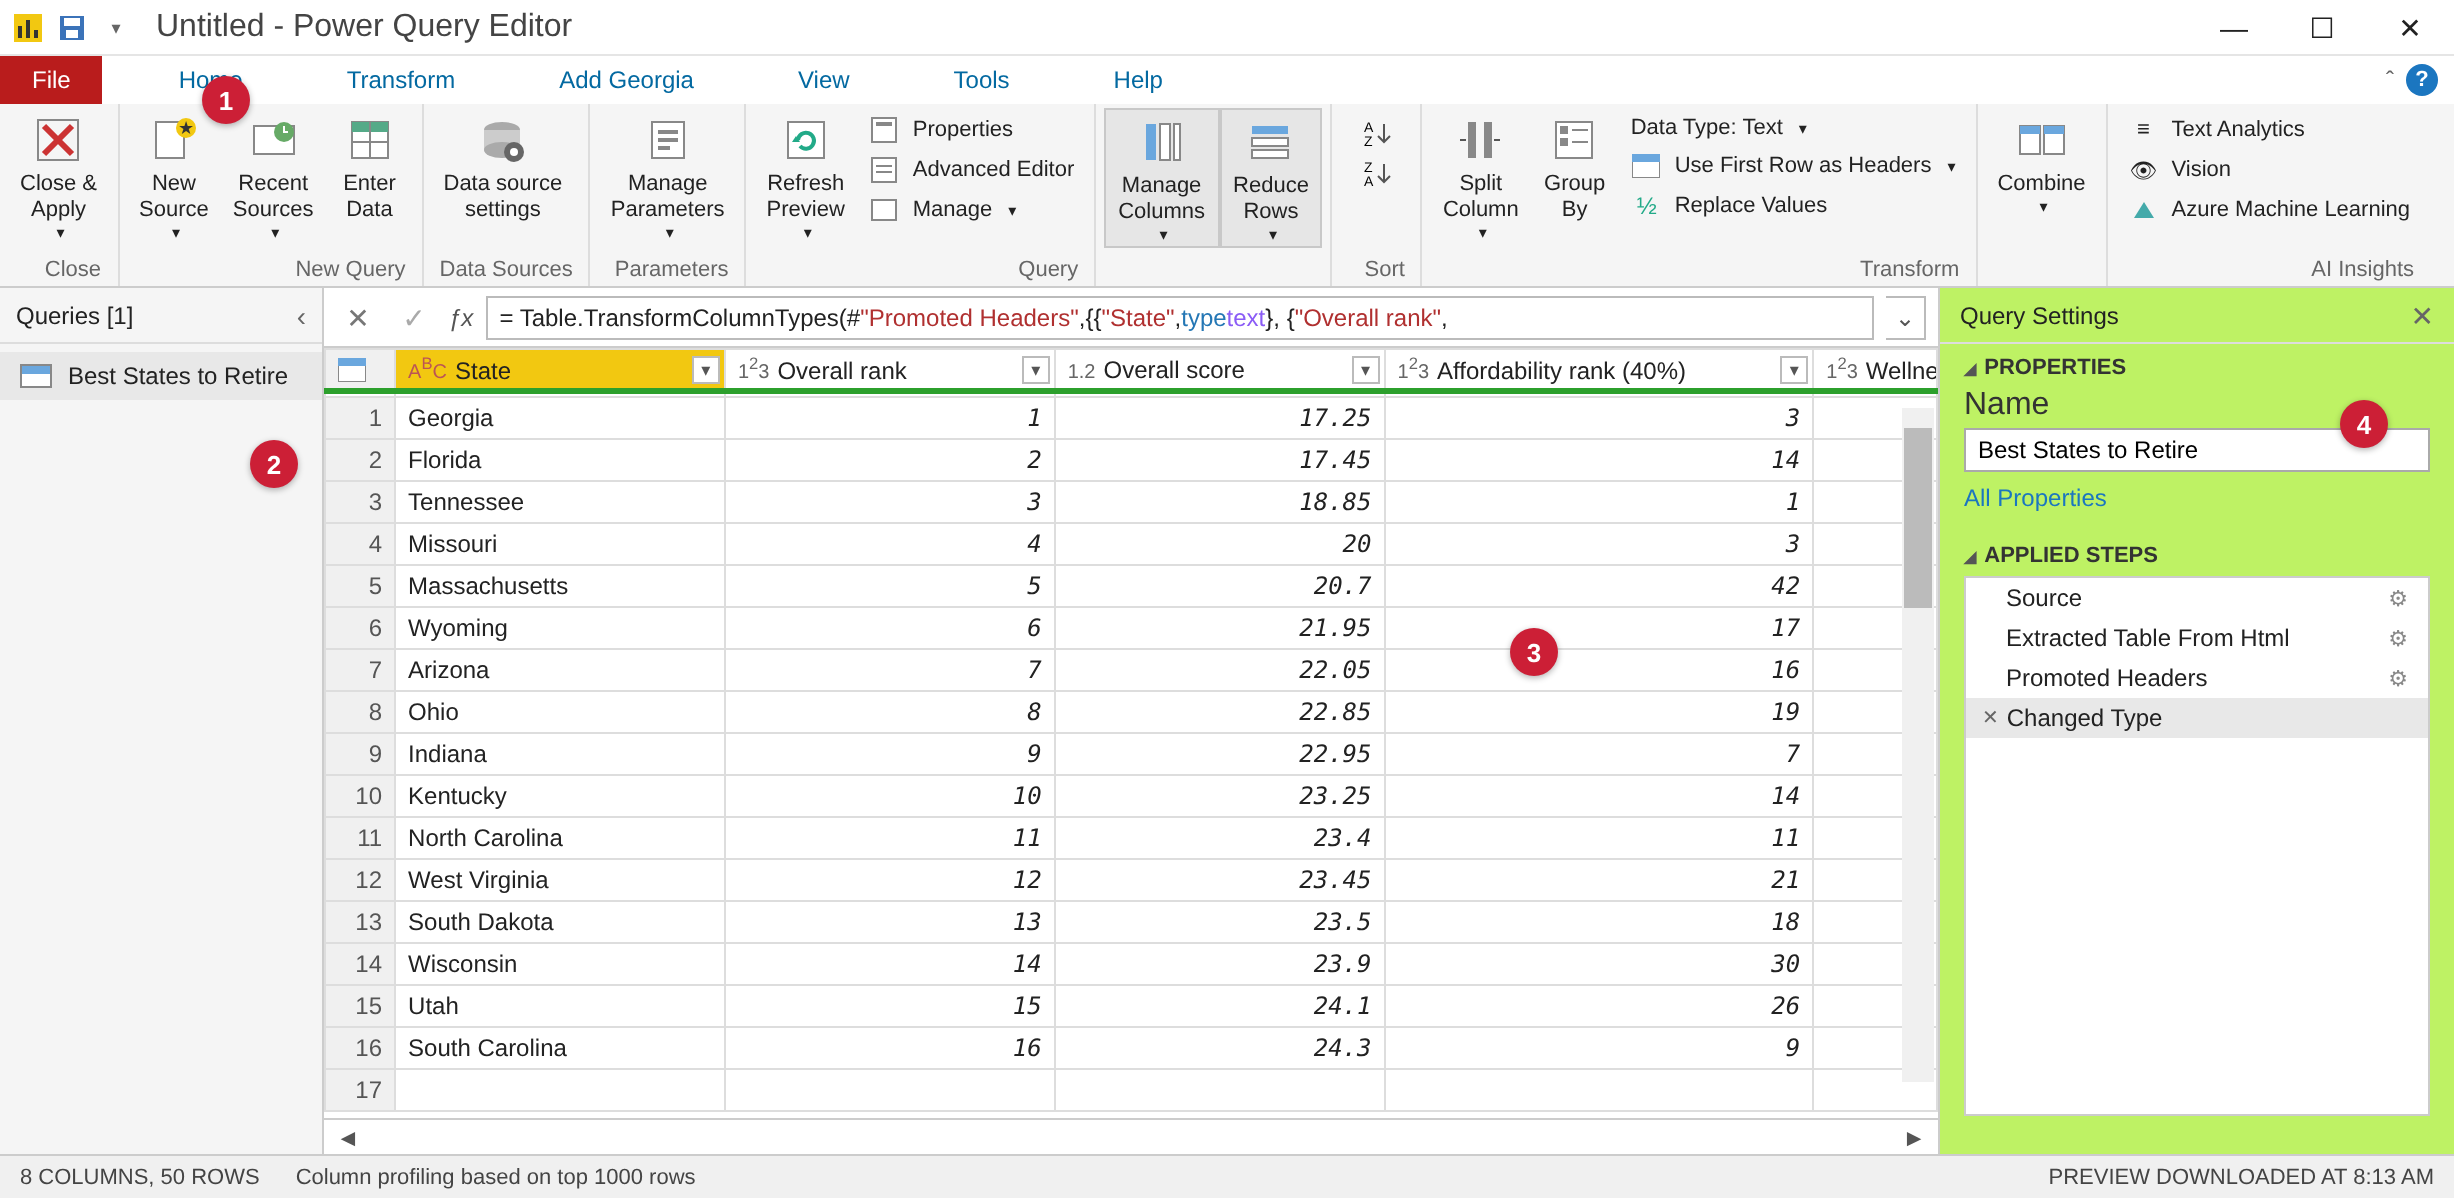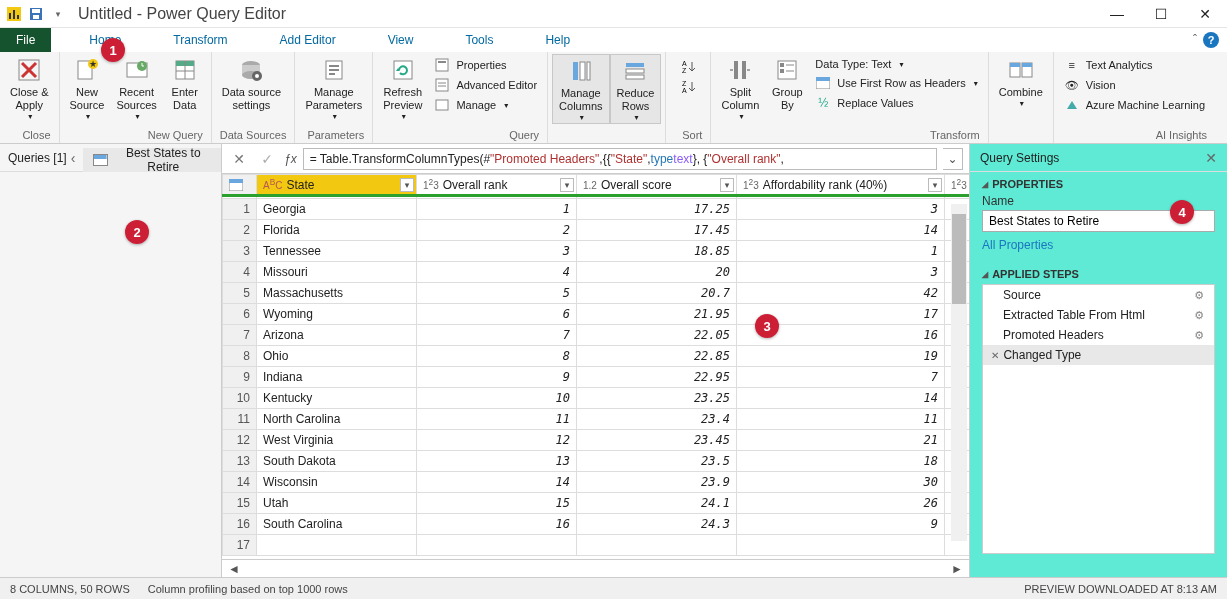--- a/index.html
+++ b/index.html
@@ -8,42 +8,42 @@
 
 .titlebar { height: 28px; display: flex; align-items: center; background: #fff; border-bottom: 1px solid #e5e5e5; }
 .titlebar .qat { display: flex; align-items: center; padding: 0 4px; gap: 2px; }
 .qat-icon { width: 20px; height: 20px; display: flex; align-items: center; justify-content: center; }
 .titlebar-title { margin-left: 6px; font-size: 16px; color: #444; }
 .win-controls { margin-left: auto; display: flex; }
 .win-btn { width: 44px; height: 28px; display: flex; align-items: center; justify-content: center; font-size: 14px; }
 
 
 .menustrip { height: 24px; display: flex; align-items: stretch; background: #fff; }
-.menu-file { background: #14532d; color: #fff; padding: 0 16px; display: flex; align-items: center; font-size: 12px; }
+.menu-file { background: #b91c1c; color: #fff; padding: 0 16px; display: flex; align-items: center; font-size: 12px; }
 .menu-item { padding: 0 14px; display: flex; align-items: center; color: #0369a1; margin-left: 24px; }
 .help-right { margin-left: auto; display: flex; align-items: center; padding-right: 8px; gap: 6px; }
 .help-circle { width: 16px; height: 16px; border-radius: 50%; background: #1b76c0; color: #fff; font-size: 11px; display: flex; align-items: center; justify-content: center; font-weight: bold; }
 
 
 .ribbon { height: 92px; display: flex; border-bottom: 1px solid #ccc; background: #f5f5f5; }
 .ribgroup { border-right: 1px solid #ddd; display: flex; flex-direction: column; padding: 2px 4px 0 4px; }
 .ribgroup-body { flex: 1; display: flex; align-items: flex-start; }
 .ribgroup-label { text-align: right; font-size: 11px; color: #666; padding: 1px 4px 2px; white-space: nowrap; }
 .big-btn { display: flex; flex-direction: column; align-items: center; justify-content: flex-start; padding: 2px 6px 0; text-align: center; font-size: 11px; line-height: 1.2; min-width: 44px; }
 .big-btn .icon { width: 28px; height: 28px; margin-bottom: 2px; display:flex; align-items:center; justify-content:center; }
 .small-btn { display: flex; align-items: center; gap: 6px; padding: 2px 6px; font-size: 11px; white-space: nowrap; }
 .small-btn .icon { width: 16px; height: 14px; display:flex; align-items:center; justify-content:center; }
 .vstack { display: flex; flex-direction: column; gap: 2px; justify-content:flex-start; padding-top:2px;}
 .rib-sel { background:#e6e6e6; border:1px solid #c8c8c8; }
 
 
 .main { position: absolute; top: 144px; left: 0; right: 0; bottom: 22px; display: flex; }
 
 
-.queries { width: 222px; border-right: 1px solid #ccc; display: flex; flex-direction: row; background: #f5f5f5; text-align: center; }
+.queries { width: 162px; border-right: 1px solid #ccc; display: flex; flex-direction: column; background: #f5f5f5; text-align: center; }
 .queries-header { height: 28px; border-bottom: 1px solid #ddd; display: flex; align-items: center; padding: 0 8px; gap: 4px; }
 .queries-header .collapse { margin-left: auto; font-size:14px; color:#666;}
 .queries-list { flex:1; padding-top:4px; }
 .query-item { height: 24px; display: flex; align-items: center; padding: 0 10px; gap: 8px; background:#e8e8e8;}
 .query-item .tbl-icon { width: 16px; height: 12px; border: 1px solid #888; background: linear-gradient(#6aa7de,#6aa7de) top/100% 4px no-repeat,#fff; }
 
 
 .center { flex: 1; display: flex; flex-direction: column; min-width:0;}
 .formula-row { height: 30px; display: flex; align-items: center; border-bottom: 1px solid #ccc; padding: 0 6px; gap: 6px; }
 .fx-btn { width: 22px; height: 22px; display:flex; align-items:center; justify-content:center; color:#777; font-size:14px;}
@@ -64,21 +64,21 @@
 .grid thead th .type-abc { color:#b55;}
 .grid .green-bar td { border-top:3px solid #2ca02c; padding:0; height:3px;}
 .grid tbody td.rownum { background:#f0f0f0; text-align:right; color:#555; width:34px;}
 .grid tbody td.num { text-align:right; font-style:italic; font-family:Consolas,monospace;}
 .col-h thead th:first-child { background:#f0f0f0; width:34px;}
 .hscroll { height:18px; border-top:1px solid #ccc; display:flex; align-items:center; padding:0 6px; justify-content:space-between; color:#555;}
 .vscroll { position:absolute; top:30px; right:2px; width:16px; bottom:18px; background:#f0f0f0;}
 .vthumb { position:absolute; top:10px; width:14px; left:1px; height:90px; background:#bbb;}
 
 
-.settings { width:258px; border-left:1px solid #ccc; background:#5eead4; display:flex; flex-direction:column;}
+.settings { width:258px; border-left:1px solid #ccc; background:#bef264; display:flex; flex-direction:column;}
 .settings-header { height:28px; border-bottom:1px solid #ddd; display:flex; align-items:center; padding:0 10px;}
 .settings-header .close { margin-left:auto; color:#666; font-size:14px;}
 .section { padding:6px 12px 10px;}
 .section-title { font-weight:bold; font-size:11px; color:#333; display:flex; align-items:center; gap:4px; margin-bottom:4px;}
 .section-title::before { content:"◢"; transform:rotate(0deg); font-size:8px; color:#555;}
 .name-input { width:100%; border:1px solid #aaa; padding:3px 6px; font-size:12px; background:#fff;}
 .link { color:#1b76c0; font-size:12px; margin-top:6px; display:inline-block;}
 .steps-list { background:#fff; border:1px solid #ccc; height:270px; margin-top:0; }
 .step { padding:3px 10px 3px 20px; display:flex; align-items:center; font-size:12px;}
 .step.sel { background:#e8e8e8;}
@@ -122,21 +122,21 @@
     <div class="win-btn">―</div>
     <div class="win-btn">☐</div>
     <div class="win-btn">✕</div>
   </div>
 </div>
 
 <div class="menustrip">
   <div class="menu-file">File</div>
   <div class="menu-item">Home</div>
   <div class="menu-item">Transform</div>
-  <div class="menu-item">Add Editor</div>
+  <div class="menu-item">Add Georgia</div>
   <div class="menu-item">View</div>
   <div class="menu-item">Tools</div>
   <div class="menu-item">Help</div>
   <div class="help-right">
     <span style="color:#666;">ˆ</span>
     <span class="help-circle">?</span>
   </div>
 </div>
 
 <div class="ribbon">
@@ -645,21 +645,21 @@
       </div>
   </div>
 
   <div class="settings">
     <div class="settings-header">
       <span>Query Settings</span>
       <span class="close">✕</span>
     </div>
     <div class="section">
       <div class="section-title">PROPERTIES</div>
-      <div style="font-size:12px;color:#333;margin:4px 0 2px;">Name</div>
+      <div style="font-size:16px;color:#333;margin:4px 0 2px;">Name</div>
       <input class="name-input" value="Best States to Retire" style="">
       <a class="link">All Properties</a>
     </div>
     <div class="section" style="flex:1;">
       <div class="section-title">APPLIED STEPS</div>
       <div class="steps-list" id="steps-list">
           <div class="step">
             <span>Source</span>
             <span class="gear">⚙</span>
           </div>

